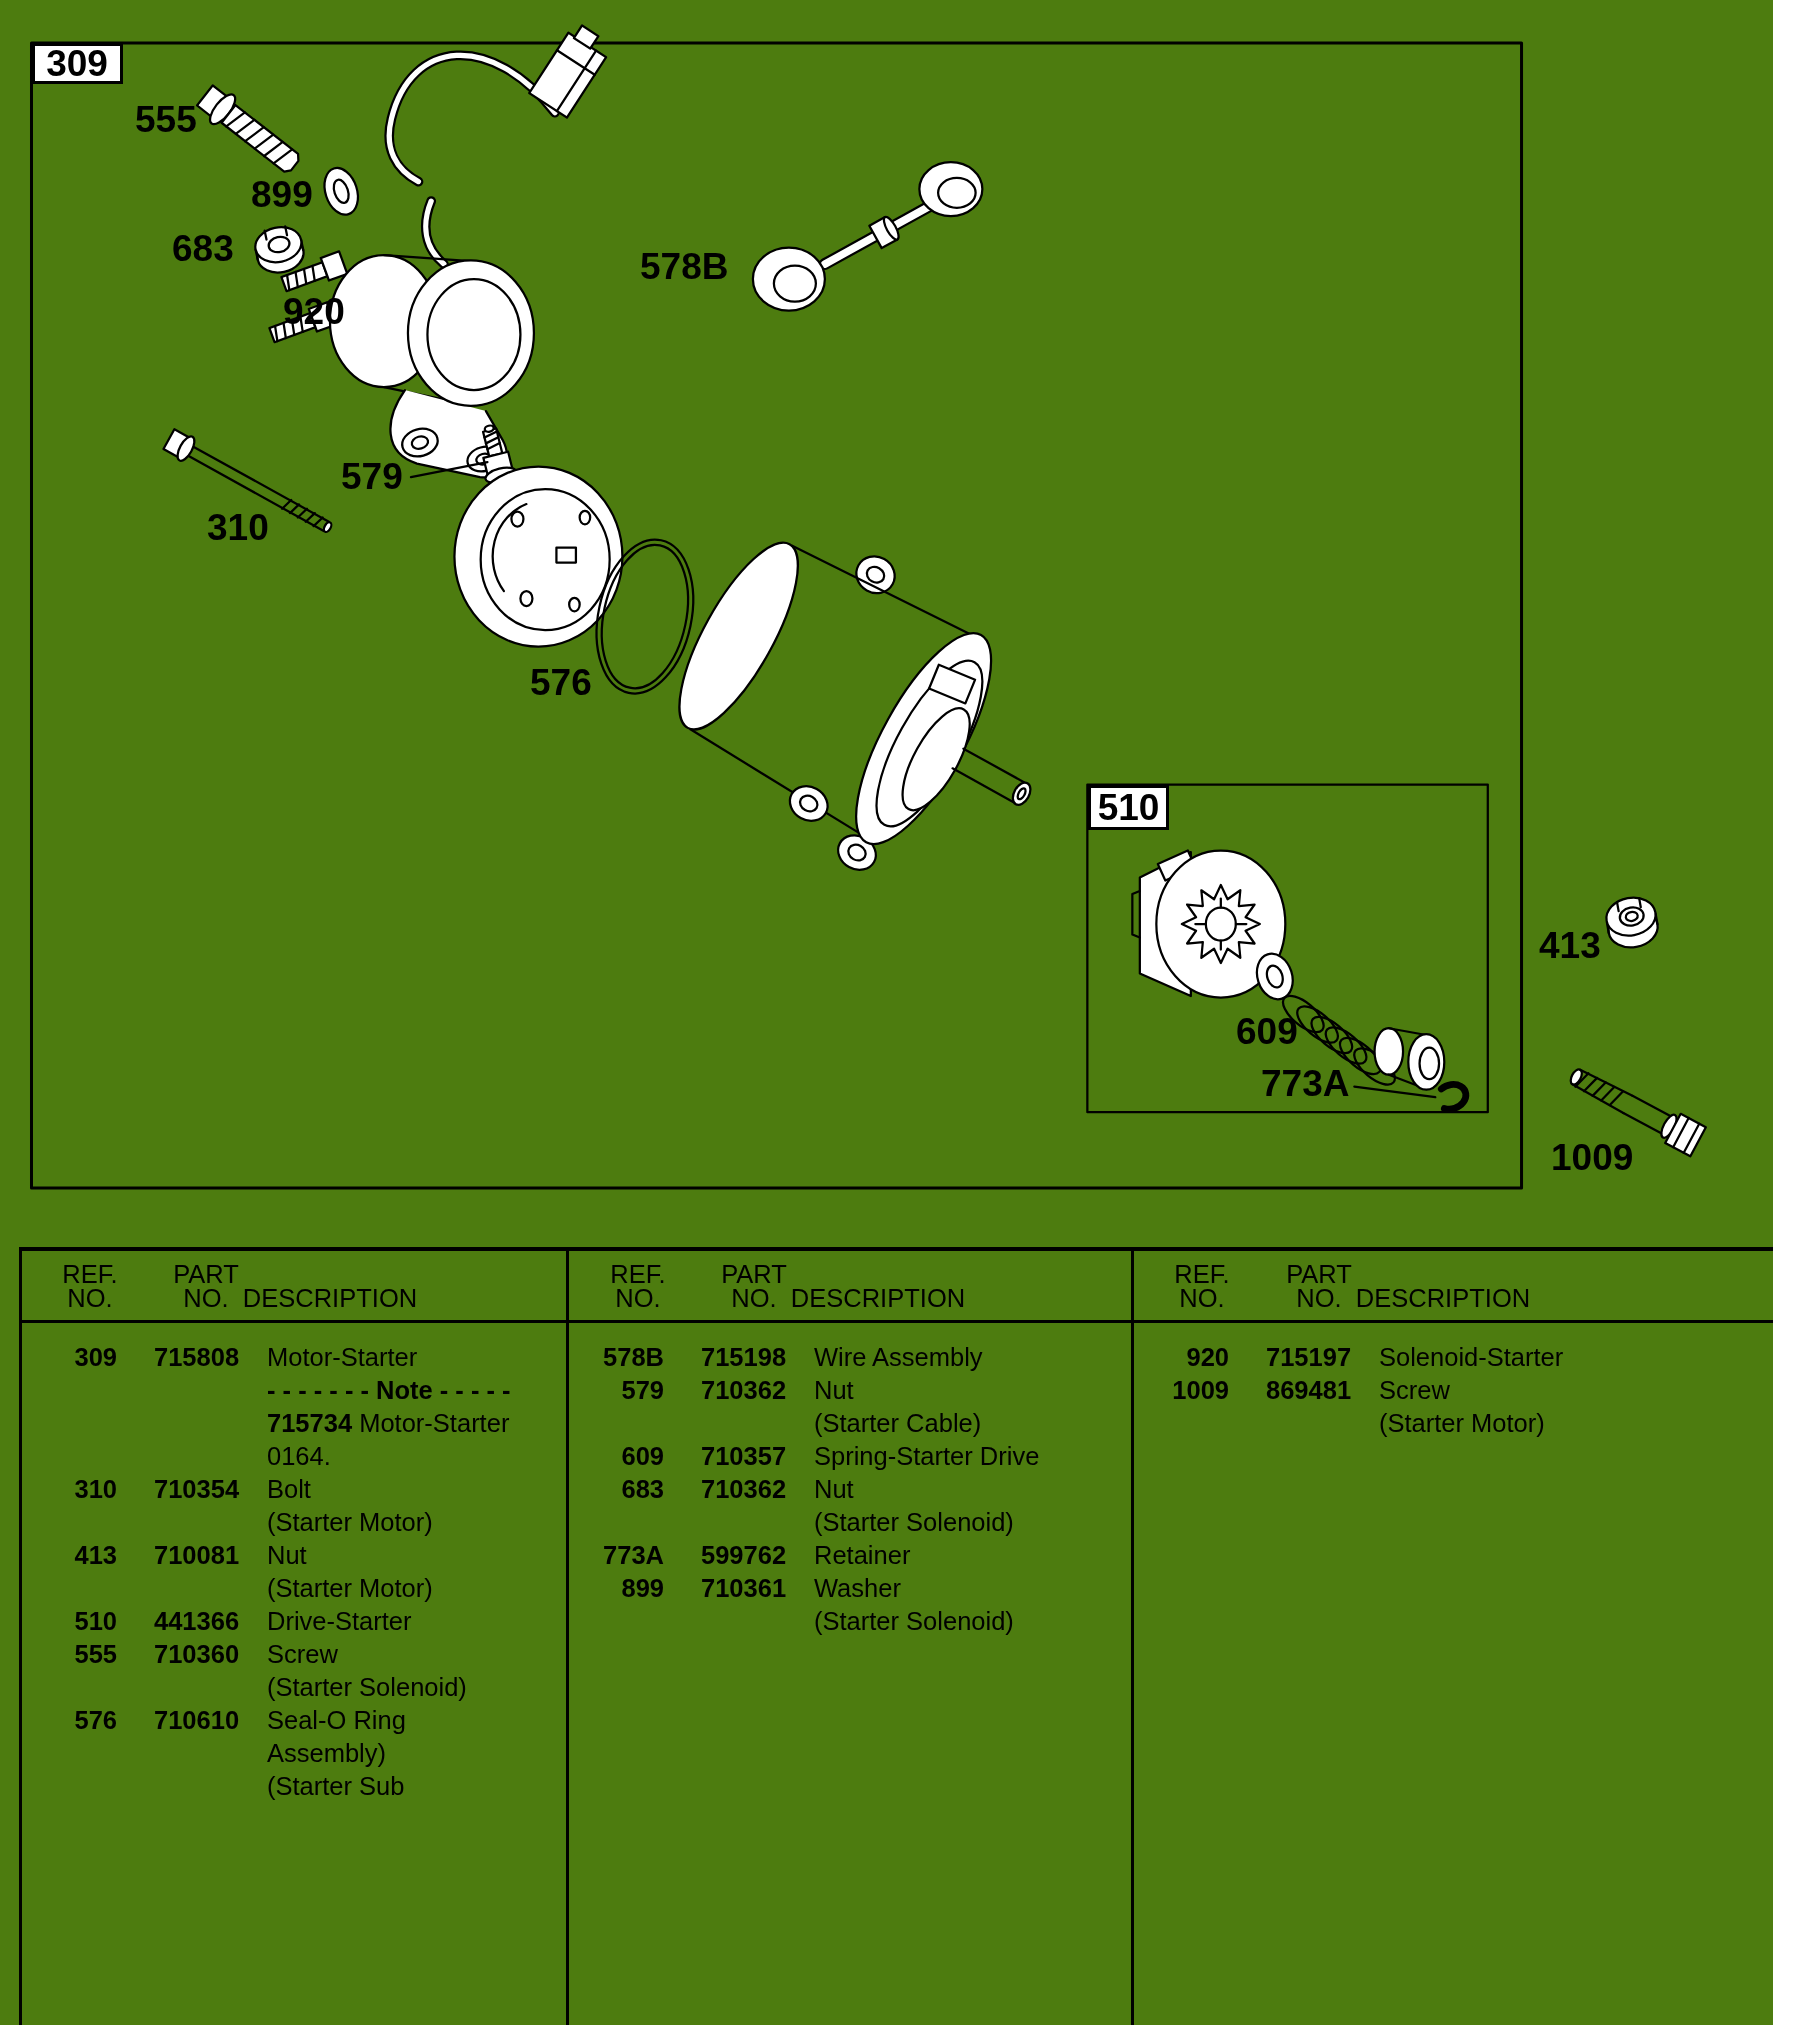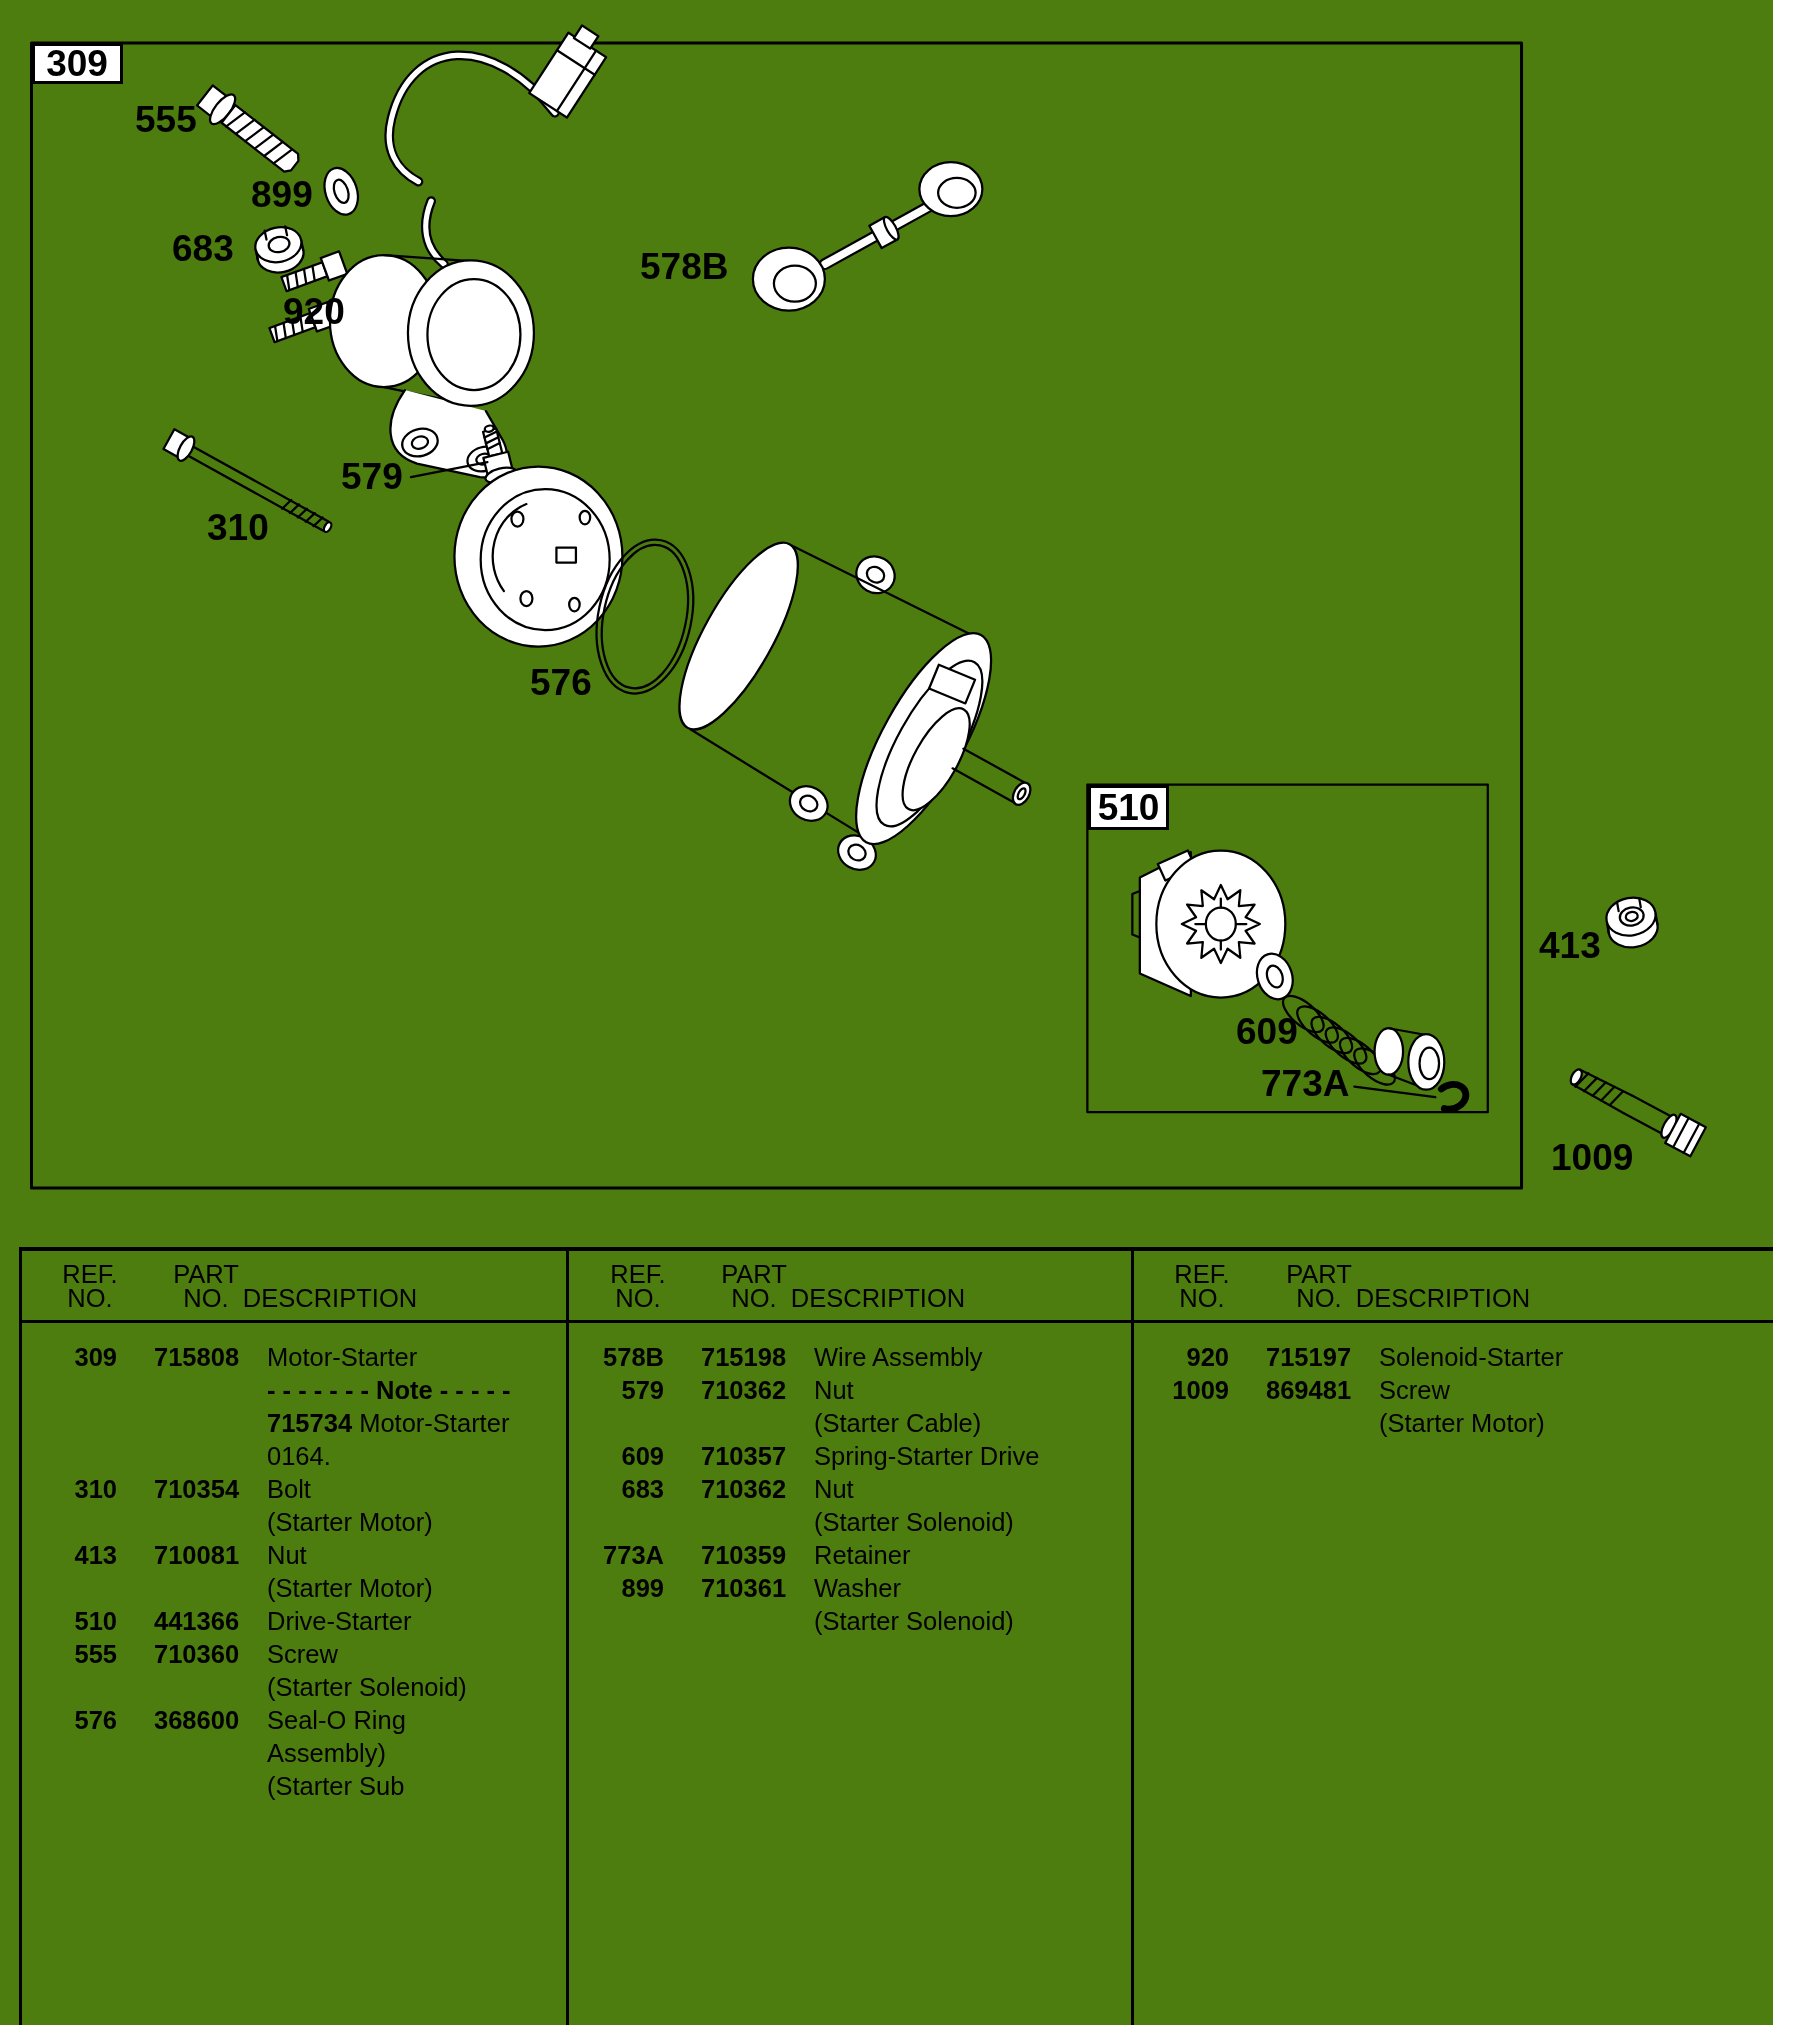--- a/index.html
+++ b/index.html
@@ -325,21 +325,21 @@
       <div class="trow">
         <span class="tref">555</span>
         <span class="tpart">710360</span>
         <span class="tdesc">Screw</span>
       </div>
       <div class="trow">
         <span class="tdesc">(Starter Solenoid)</span>
       </div>
       <div class="trow">
         <span class="tref">576</span>
-        <span class="tpart">368600</span>
+        <span class="tpart">710610</span>
         <span class="tdesc">Seal-O Ring</span>
       </div>
       <div class="trow">
         <span class="tdesc">Assembly)</span>
       </div>
       <div class="trow">
         <span class="tdesc">(Starter Sub</span>
       </div>
     </div>
   <div class="tcol" id="tcol1" style="left:566px">
@@ -364,21 +364,21 @@
       <div class="trow">
         <span class="tref">683</span>
         <span class="tpart">710362</span>
         <span class="tdesc">Nut</span>
       </div>
       <div class="trow">
         <span class="tdesc">(Starter Solenoid)</span>
       </div>
       <div class="trow">
         <span class="tref">773A</span>
-        <span class="tpart">710359</span>
+        <span class="tpart">599762</span>
         <span class="tdesc">Retainer</span>
       </div>
       <div class="trow">
         <span class="tref">899</span>
         <span class="tpart">710361</span>
         <span class="tdesc">Washer</span>
       </div>
       <div class="trow">
         <span class="tdesc">(Starter Solenoid)</span>
       </div>

